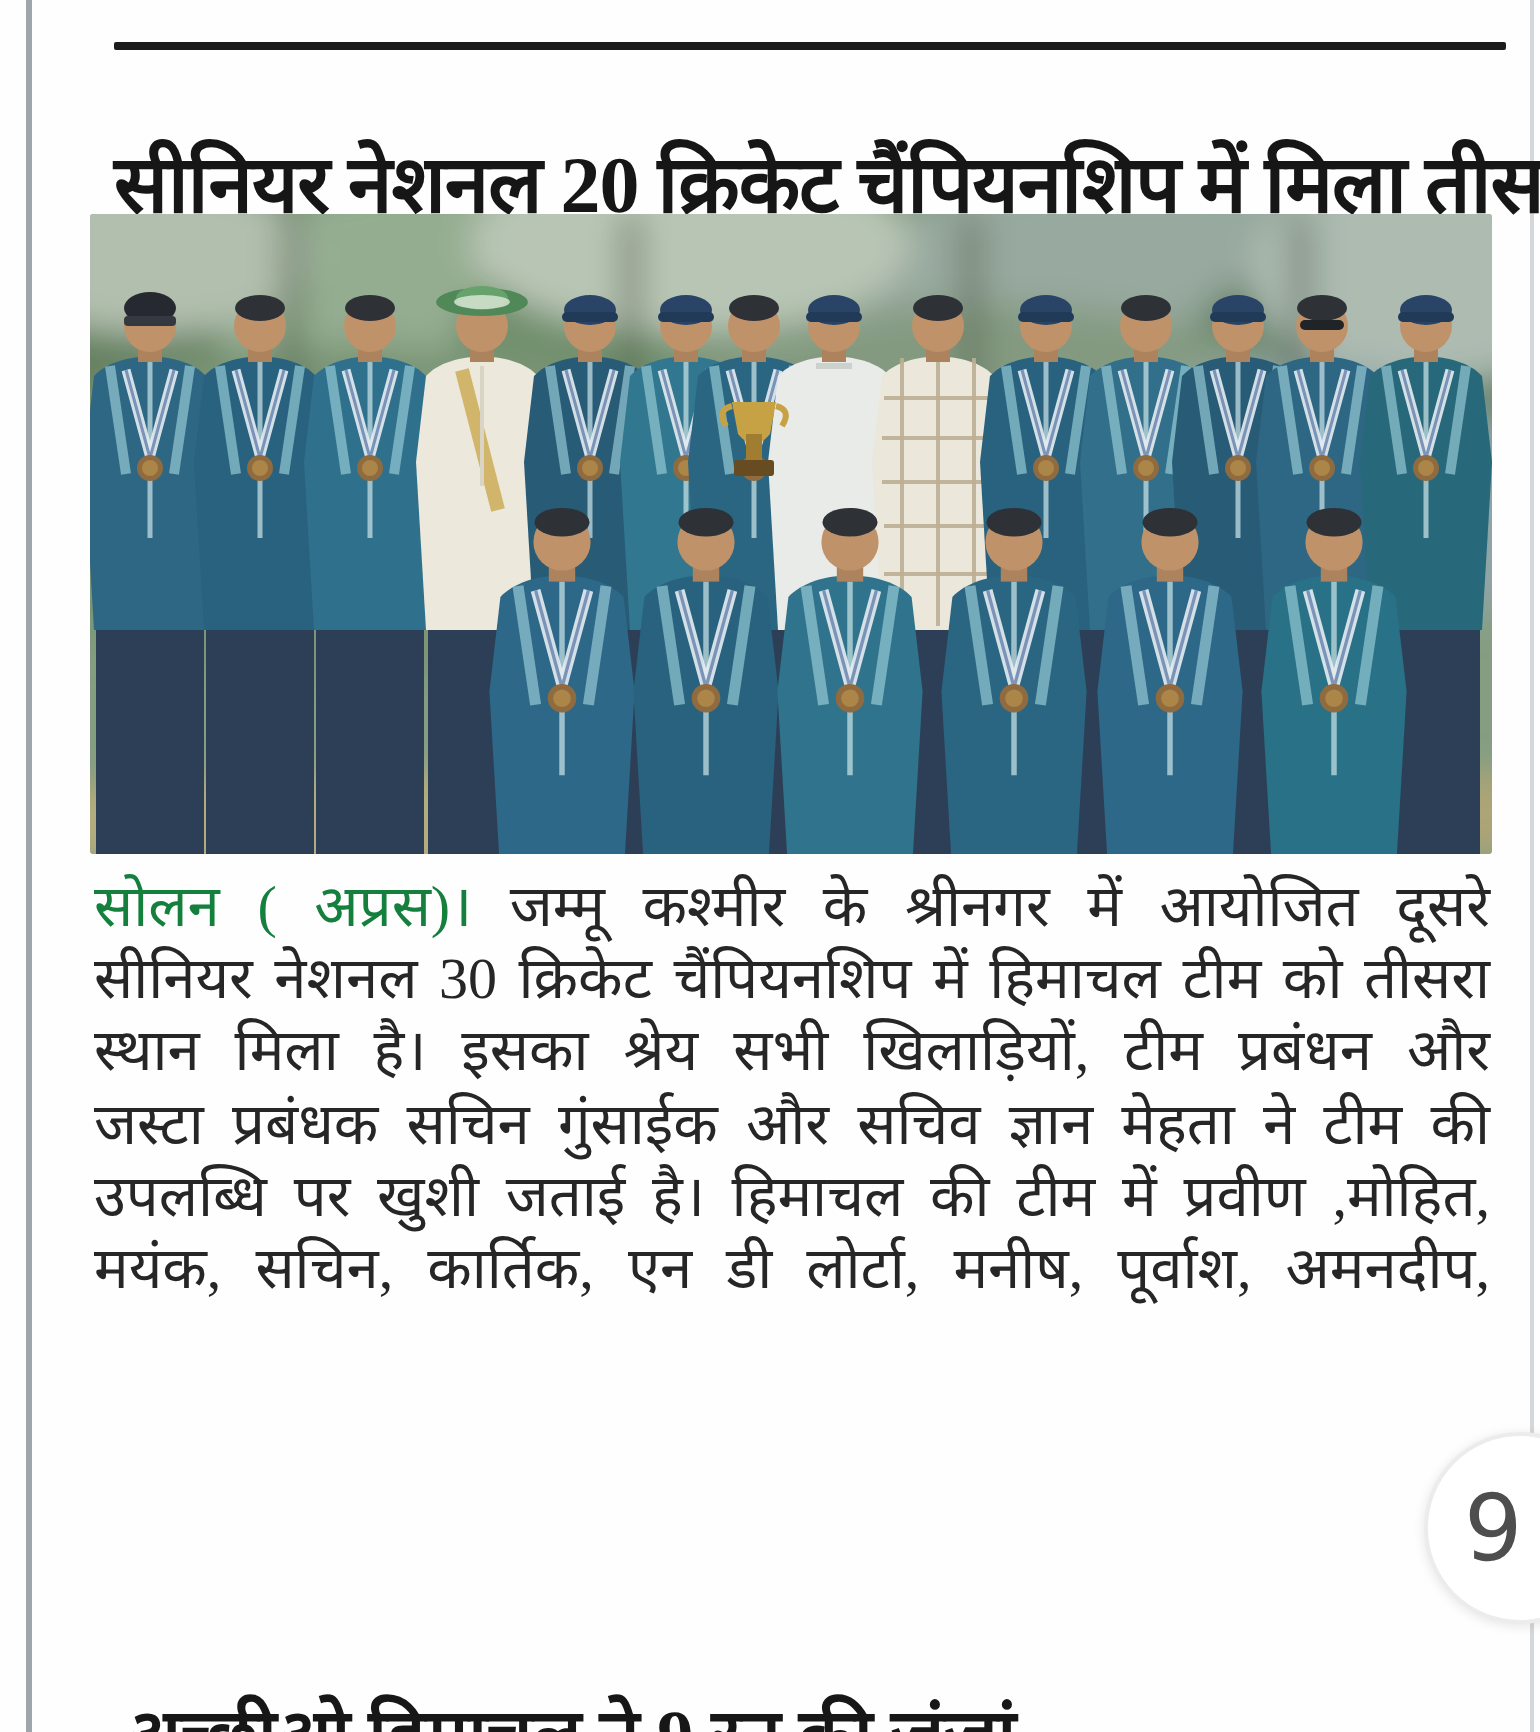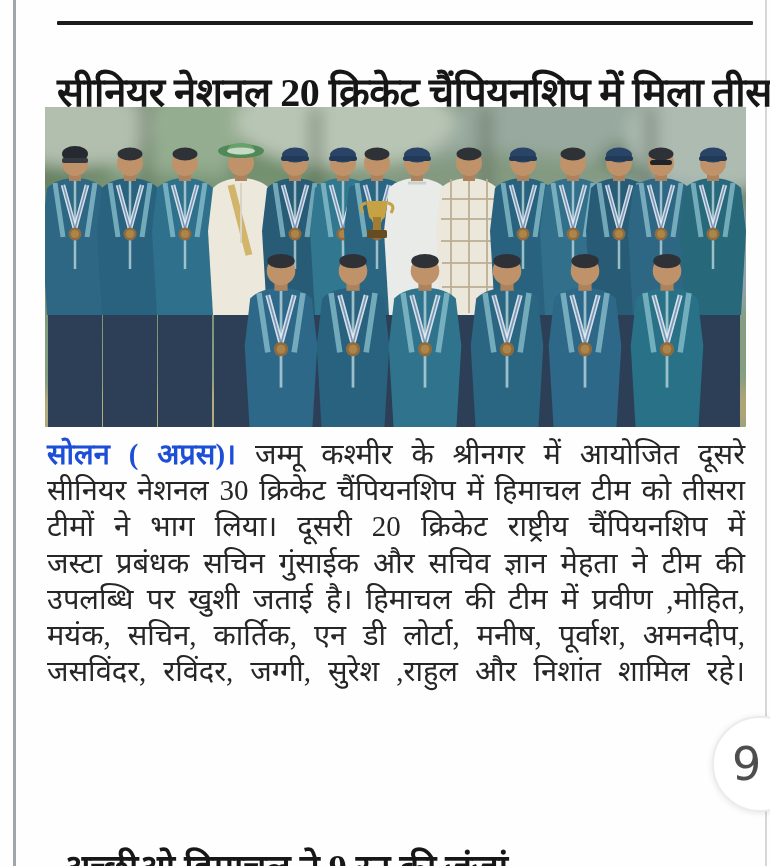--- a/index.html
+++ b/index.html
@@ -35,21 +35,21 @@
   .photo svg{display:block;}
   .body-text{
     position:absolute;left:47px;top:436px;width:698px;
     color:#262626;font-size:29px;
   }
   .body-line{
     height:36.2px;line-height:36.2px;
     text-align:justify;text-align-last:justify;
     white-space:nowrap;overflow:visible;
   }
-  .dateline{font-weight:bold;color:#1d4ed8;}
+  .dateline{font-weight:normal;color:#15803d;}
   .next-headline{
     position:absolute;left:63px;top:842px;width:620px;
     font-size:36px;font-weight:bold;color:#171717;
     white-space:nowrap;letter-spacing:0;
   }
   .page-badge{
     position:absolute;left:712px;top:716px;width:92px;height:92px;
     background:#ffffff;border:2px solid #ececec;border-radius:50%;
     box-shadow:0 1px 6px rgba(0,0,0,.10);
     display:flex;align-items:center;justify-content:flex-start;
@@ -385,25 +385,24 @@
           <circle cx="0" cy="-40" r="13" fill="#bd8d61"></circle>
           <ellipse cx="0" cy="-49" rx="12.5" ry="6.5" fill="#23262c"></ellipse>
         </g>
         <rect x="0" y="0" width="701" height="320" fill="#ffffff" opacity=".05"></rect>
       </svg>
   </div>
 
   <div class="body-text">
     <div class="body-line"><span class="dateline">सोलन ( अप्रस)।</span> <span>जम्मू कश्मीर के श्रीनगर में आयोजित दूसरे</span></div>
     <div class="body-line">सीनियर नेशनल 30 क्रिकेट चैंपियनशिप में हिमाचल टीम को तीसरा</div>
-    <div class="body-line">टीमों ने भाग लिया।  दूसरी 20 क्रिकेट राष्ट्रीय चैंपियनशिप में</div>
+    <div class="body-line">स्थान मिला है। इसका श्रेय सभी खिलाड़ियों, टीम प्रबंधन और</div>
     <div class="body-line">जस्टा प्रबंधक सचिन गुंसाईक और सचिव ज्ञान मेहता ने टीम की</div>
     <div class="body-line">उपलब्धि पर खुशी जताई है। हिमाचल की टीम में प्रवीण ,मोहित,</div>
     <div class="body-line">मयंक, सचिन, कार्तिक, एन डी लोर्टा,  मनीष, पूर्वाश, अमनदीप,</div>
-    <div class="body-line">जसविंदर, रविंदर, जग्गी, सुरेश ,राहुल और निशांत शामिल रहे।</div>
   </div>
 
   <div class="next-headline">अच्छीओ हिमाचल ने 9 रन की जंजां</div>
 
   <div class="page-badge">
     <span class="num">9</span>
   </div>
 
 </div>
 

